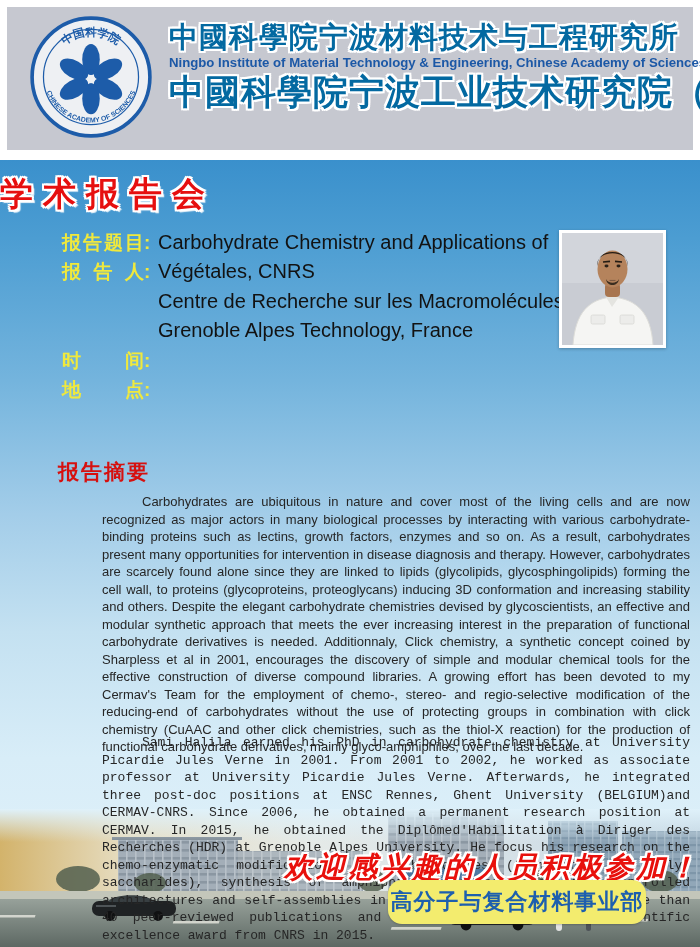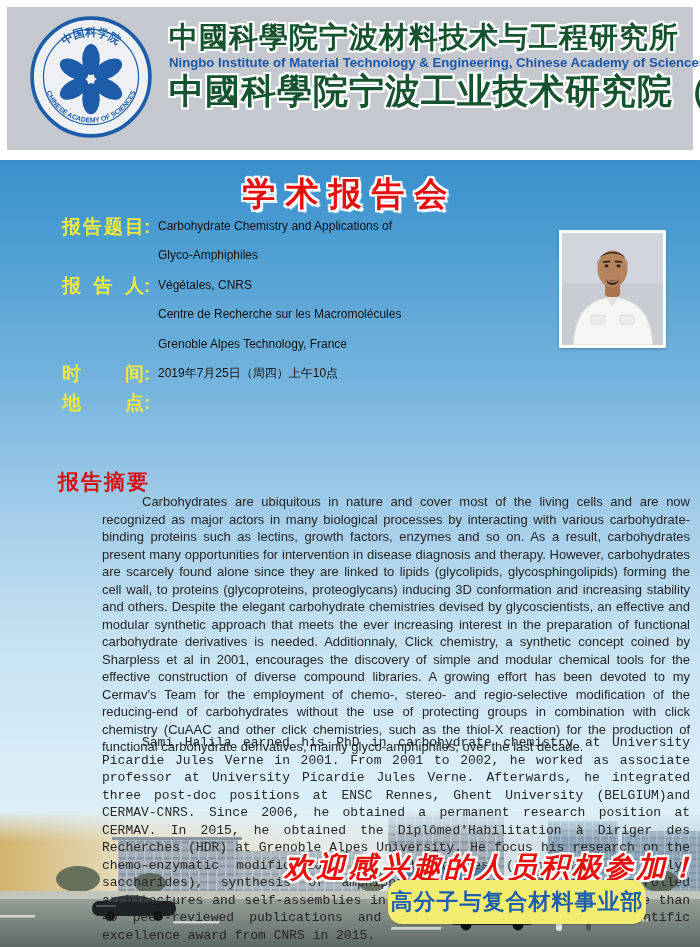--- a/index.html
+++ b/index.html
@@ -9,57 +9,57 @@
     font-family:"Liberation Sans","DejaVu Sans",sans-serif;
   }
   
   .header{
     position:absolute;left:7px;top:7px;right:7px;height:143px;
     background:#c6c8d0;
   }
   .logo{position:absolute;left:22px;top:8px;width:124px;height:124px;}
   .header-text{position:absolute;left:162px;top:14px;right:2px;}
   .zh-line{
-    color:#14532d;font-weight:bold;font-family:Liberation Serif, serif;
+    color:#0369a1;font-weight:bold;font-family:Liberation Sans, sans-serif;
     white-space:nowrap;letter-spacing:1px;
     text-shadow:-2px -2px 0 #fff,2px -2px 0 #fff,-2px 2px 0 #fff,2px 2px 0 #fff,0 2px 0 #fff,0 -2px 0 #fff,2px 0 0 #fff,-2px 0 0 #fff;
   }
   .zh1{font-size:29px;line-height:32px;}
   .zh2{font-size:35px;line-height:34px;margin-top:5px;}
   .en-line{color:#1c58a6;font-weight:bold;font-size:13.2px;line-height:15px;margin-top:2px;white-space:nowrap;}
   
   .panel{
     position:absolute;left:0;right:0;top:160px;bottom:0;
     background:linear-gradient(180deg,#3a90cc 0%,#4c9dd2 10%,#74b4dd 28%,#a3cde9 45%,#c4e1f1 60%,#d8edf8 76%,#e2f2fa 100%);
   }
   .lecture-title{
-    position:absolute;top:12px;left:0;width:100%;text-align:center;
+    position:absolute;top:12px;left:0;width:100%;text-align:left;
     color:#e60f0f;font-size:33px;font-weight:bold;letter-spacing:10px;
     font-family:"DejaVu Serif",serif;
     text-shadow:-2px -2px 0 #fff,2px -2px 0 #fff,-2px 2px 0 #fff,2px 2px 0 #fff,0 2px 0 #fff,0 -2px 0 #fff,2px 0 0 #fff,-2px 0 0 #fff,3px 3px 1px rgba(255,255,255,.9);
   }
-  .details{position:absolute;left:62px;top:52px;width:500px;}
+  .details{position:absolute;left:62px;top:68px;width:500px;}
   .detail-row{display:flex;align-items:flex-start;}
   .detail-label{
     color:#f0e93c;font-weight:bold;font-size:19px;line-height:29.4px;
     display:inline-block;width:82px;flex:none;
     text-align:justify;text-align-last:justify;
   }
   .detail-colon{color:#f0e93c;font-weight:bold;font-size:19px;line-height:29.4px;width:14px;flex:none;}
-  .detail-lines{color:#121212;font-size:12px;line-height:29.4px;white-space:nowrap;}
+  .detail-lines{color:#121212;font-size:20px;line-height:29.4px;white-space:nowrap;}
   .photo-frame{
     position:absolute;left:559px;top:70px;width:101px;height:112px;
     background:#fff;padding:3px;box-shadow:0 1px 3px rgba(0,0,0,.25);
   }
   .sec-heading{
     position:absolute;left:58px;
     color:#d6100f;font-size:21px;font-weight:bold;letter-spacing:2px;
     font-family:"DejaVu Serif",serif;
   }
-  .abstract-heading{top:308px;}
+  .abstract-heading{top:298px;}
   .bio-heading{top:546px;}
   .body-para{
     position:absolute;left:58px;width:588px;
     color:#262626;font-size:13px;line-height:17.5px;
     text-align:justify;text-indent:40px;z-index:2;margin-left:44px;
   }
   .abstract-para{top:333px;}
   .bio-para{top:574px;font-family:Liberation Mono, monospace;}
   
   .scene{position:absolute;left:0;right:0;bottom:0;height:138px;z-index:1;}
@@ -122,38 +122,34 @@
 <div class="panel">
 
   <div class="lecture-title">学术报告会</div>
 
   <div class="details">
     <div class="detail-row">
       <span class="detail-label">报告题目</span>
       <span class="detail-colon">:</span>
       <div class="detail-lines">
         <div>Carbohydrate Chemistry and Applications of</div>
-        <div>Glyco-Amphiphiles</div>
       </div>
     </div>
     <div class="detail-row">
       <span class="detail-label">报告人</span>
       <span class="detail-colon">:</span>
       <div class="detail-lines">
         <div>Végétales, CNRS</div>
         <div>Centre de Recherche sur les Macromolécules</div>
         <div>Grenoble Alpes Technology, France</div>
       </div>
     </div>
     <div class="detail-row">
       <span class="detail-label">时间</span>
       <span class="detail-colon">:</span>
-      <div class="detail-lines">
-        <div>2019年7月25日（周四）上午10点</div>
-      </div>
     </div>
     <div class="detail-row">
       <span class="detail-label">地点</span>
       <span class="detail-colon">:</span>
     </div>
   </div>
 
   <div class="photo-frame">
     <svg viewBox="0 0 101 112" width="101" height="112">
       <rect width="101" height="112" fill="#c9ccd3"></rect>

